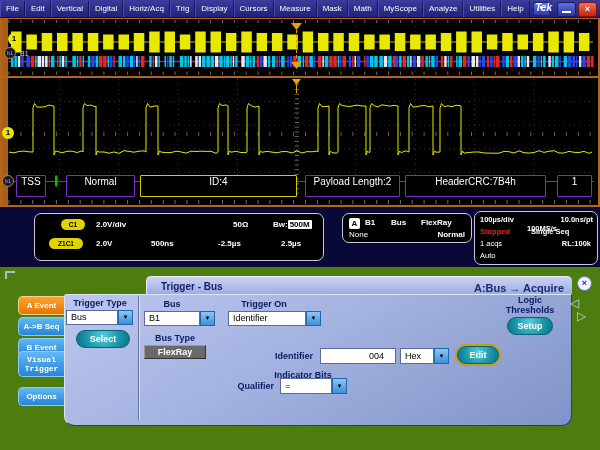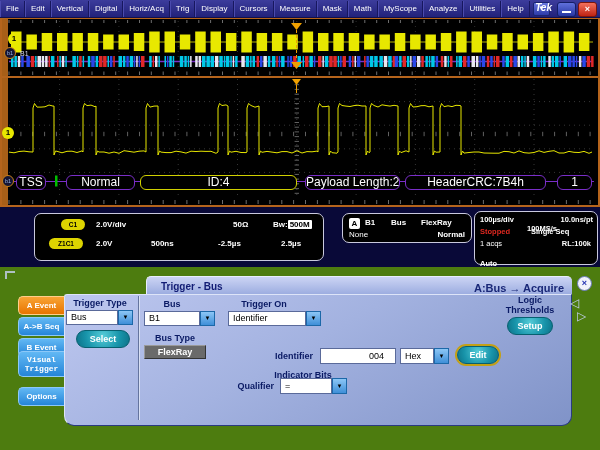--- a/index.html
+++ b/index.html
@@ -30,22 +30,22 @@
   #ovdivider{left:2px;top:76px;width:596px;height:2px;background:#b5641c;z-index:3;}
   #leftstrip{left:2px;top:19px;width:6px;height:186px;background:#a85f18;z-index:2;}
   #gfx{left:0;top:0;width:600px;height:450px;z-index:3;pointer-events:none;}
 
   .chbadge{width:12px;height:12px;border-radius:50%;background:#e8e800;color:#000;font-size:8px;
            font-weight:bold;text-align:center;line-height:12px;z-index:4;}
   .busbadge{width:12px;height:12px;border-radius:50%;background:#141434;border:1.5px solid #c88018;
             color:#9ab4e0;font-size:5.5px;text-align:center;line-height:11px;box-sizing:border-box;z-index:4;}
   #ovbuslabel{left:20px;top:50px;color:#d8dcf2;font-size:7px;z-index:4;}
 
-  .dbox{top:175px;height:15px;border:1px solid #7a2ec8;border-radius:6px;background:#000;color:#fff;
-        font-size:12px;text-align:center;line-height:12px;box-sizing:border-box;z-index:4;overflow:hidden;white-space:nowrap;}
+  .dbox{top:175px;height:22px;border:1px solid #7a2ec8;border-radius:1px;background:#000;color:#fff;
+        font-size:10px;text-align:center;line-height:12px;box-sizing:border-box;z-index:4;overflow:hidden;white-space:nowrap;}
   .dbox.hl{border-color:#d0d000;}
 
   
   #readoutbar{left:0;top:207px;width:600px;height:60px;background:#090938;z-index:5;}
   .rbox{position:absolute;background:#000;border:1px solid #c9c9de;border-radius:7px;}
   .rt{position:absolute;color:#fff;font-size:8px;white-space:nowrap;}
   .rt.sm{font-size:7.5px;}
   .ybadge{position:absolute;background:#ddd400;color:#000;font-size:6.5px;font-weight:bold;
           border-radius:7px;text-align:center;line-height:11px;height:11px;}
   #abadge{position:absolute;background:#fff;color:#000;width:11px;height:11px;font-size:8px;
@@ -602,21 +602,21 @@
       <span class="rt" style="right:6px;top:16px;font-weight:bold;">Normal</span>
     </div>
     <div class="rbox" style="left:474px;top:4px;width:122px;height:52px;">
       <span class="rt sm" style="left:5px;top:3px;font-weight:bold;">100µs/div</span>
       <span class="rt sm" style="left:52px;top:12px;font-weight:bold;">100MS/s</span>
       <span class="rt sm" style="right:4px;top:3px;font-weight:bold;">10.0ns/pt</span>
       <span class="rt sm" style="left:5px;top:15px;color:#e02820;font-weight:bold;">Stopped</span>
       <span class="rt sm" style="left:56px;top:15px;font-weight:bold;">Single Seq</span>
       <span class="rt sm" style="left:5px;top:27px;">1 acqs</span>
       <span class="rt sm" style="right:6px;top:27px;font-weight:bold;">RL:100k</span>
-      <span class="rt sm" style="left:5px;top:47px;font-weight:bold;">Auto</span>
+      <span class="rt sm" style="left:5px;top:39px;font-weight:normal;">Auto</span>
     </div>
   </div>
 
   <div id="dialogarea" class="abs">
     <div id="dgrip" class="abs"></div>
     <div id="dtitle" class="abs">
       <span id="dtitletext" class="abs">Trigger - Bus</span>
       <span id="dcrumb" class="abs">A:Bus → Acquire</span>
     </div>
     <div id="dpanel" class="abs"></div>

